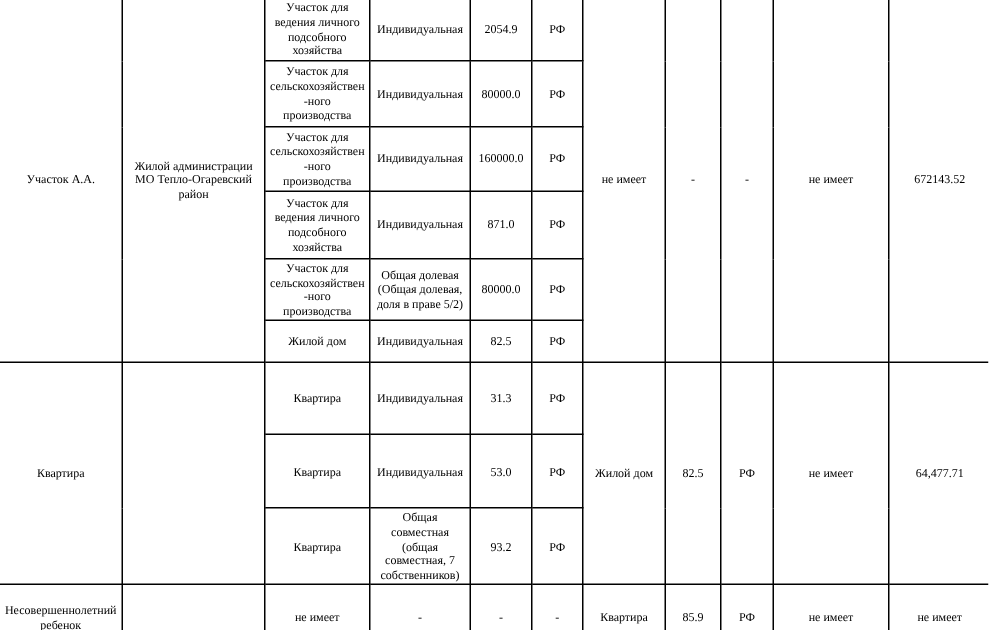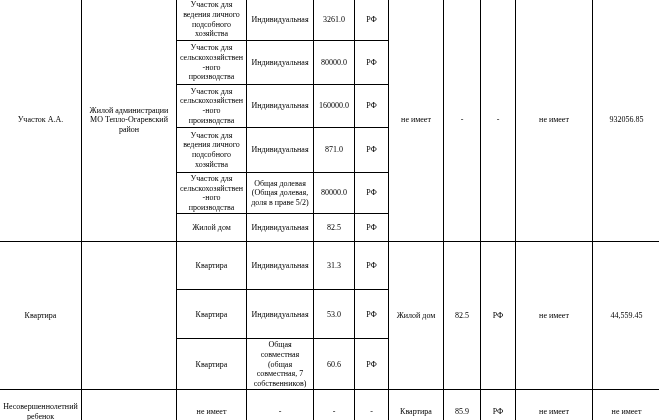--- a/index.html
+++ b/index.html
@@ -65,27 +65,27 @@
         <col style="width:77px">
         <col style="width:68px">
     </colgroup>
     <tbody>
 
       <tr class="rh1">
         <td rowspan="6">Участок А.А.</td>
         <td rowspan="6">Жилой администрации МО Тепло-Огаревский район</td>
         <td>Участок для ведения личного подсобного хозяйства</td>
         <td>Индивидуальная</td>
-        <td>3261.0</td>
+        <td>2054.9</td>
         <td>РФ</td>
         <td rowspan="6">не имеет</td>
         <td rowspan="6">-</td>
         <td rowspan="6">-</td>
         <td rowspan="6">не имеет</td>
-        <td rowspan="6">932056.85</td>
+        <td rowspan="6">672143.52</td>
       </tr>
       <tr class="rh2">
         <td>Участок для сельскохозяйствен-ного производства</td>
         <td>Индивидуальная</td>
         <td>80000.0</td>
         <td>РФ</td>
       </tr>
       <tr class="rh3">
         <td>Участок для сельскохозяйствен-ного производства</td>
         <td>Индивидуальная</td>
@@ -115,32 +115,32 @@
         <td rowspan="3">Квартира</td>
         <td rowspan="3"></td>
         <td>Квартира</td>
         <td>Индивидуальная</td>
         <td>31.3</td>
         <td>РФ</td>
         <td rowspan="3">Жилой дом</td>
         <td rowspan="3">82.5</td>
         <td rowspan="3">РФ</td>
         <td rowspan="3">не имеет</td>
-        <td rowspan="3">44,559.45</td>
+        <td rowspan="3">64,477.71</td>
       </tr>
       <tr class="rh8">
         <td>Квартира</td>
         <td>Индивидуальная</td>
         <td>53.0</td>
         <td>РФ</td>
       </tr>
       <tr class="rh9">
         <td>Квартира</td>
         <td>Общая совместная (общая совместная, 7 собственников)</td>
-        <td>60.6</td>
+        <td>93.2</td>
         <td>РФ</td>
       </tr>
 
       <tr class="rh10">
         <td>Несовершеннолетний ребенок</td>
         <td></td>
         <td>не имеет</td>
         <td>-</td>
         <td>-</td>
         <td>-</td>

